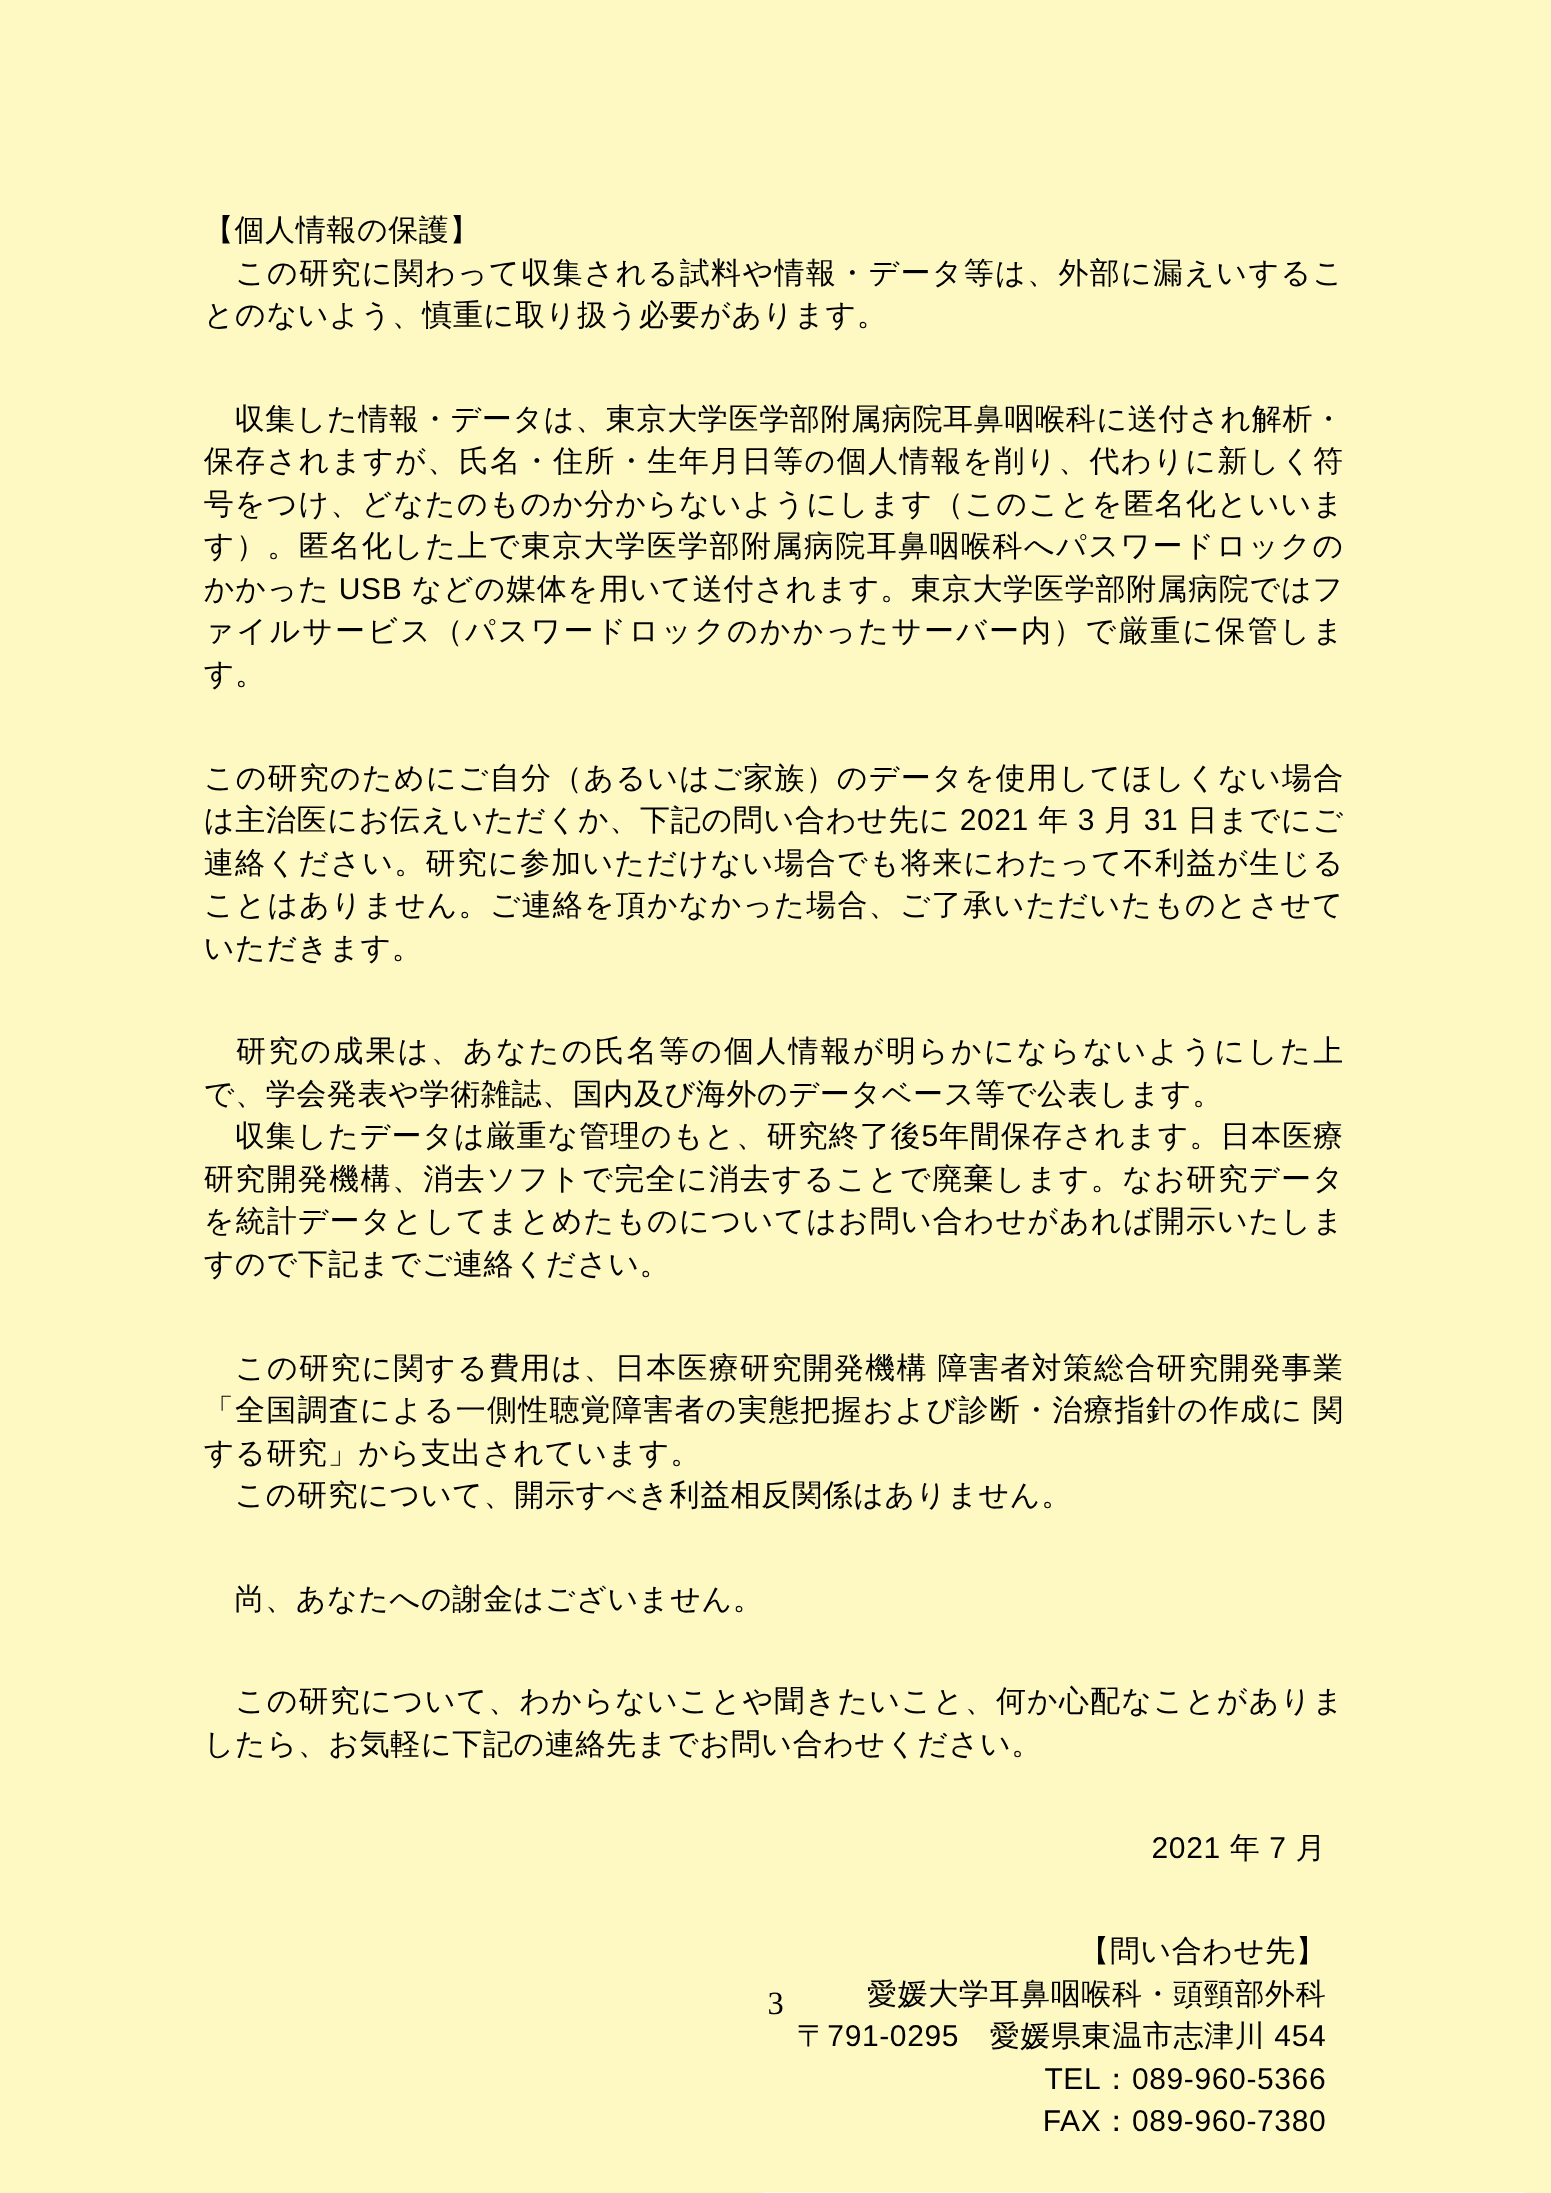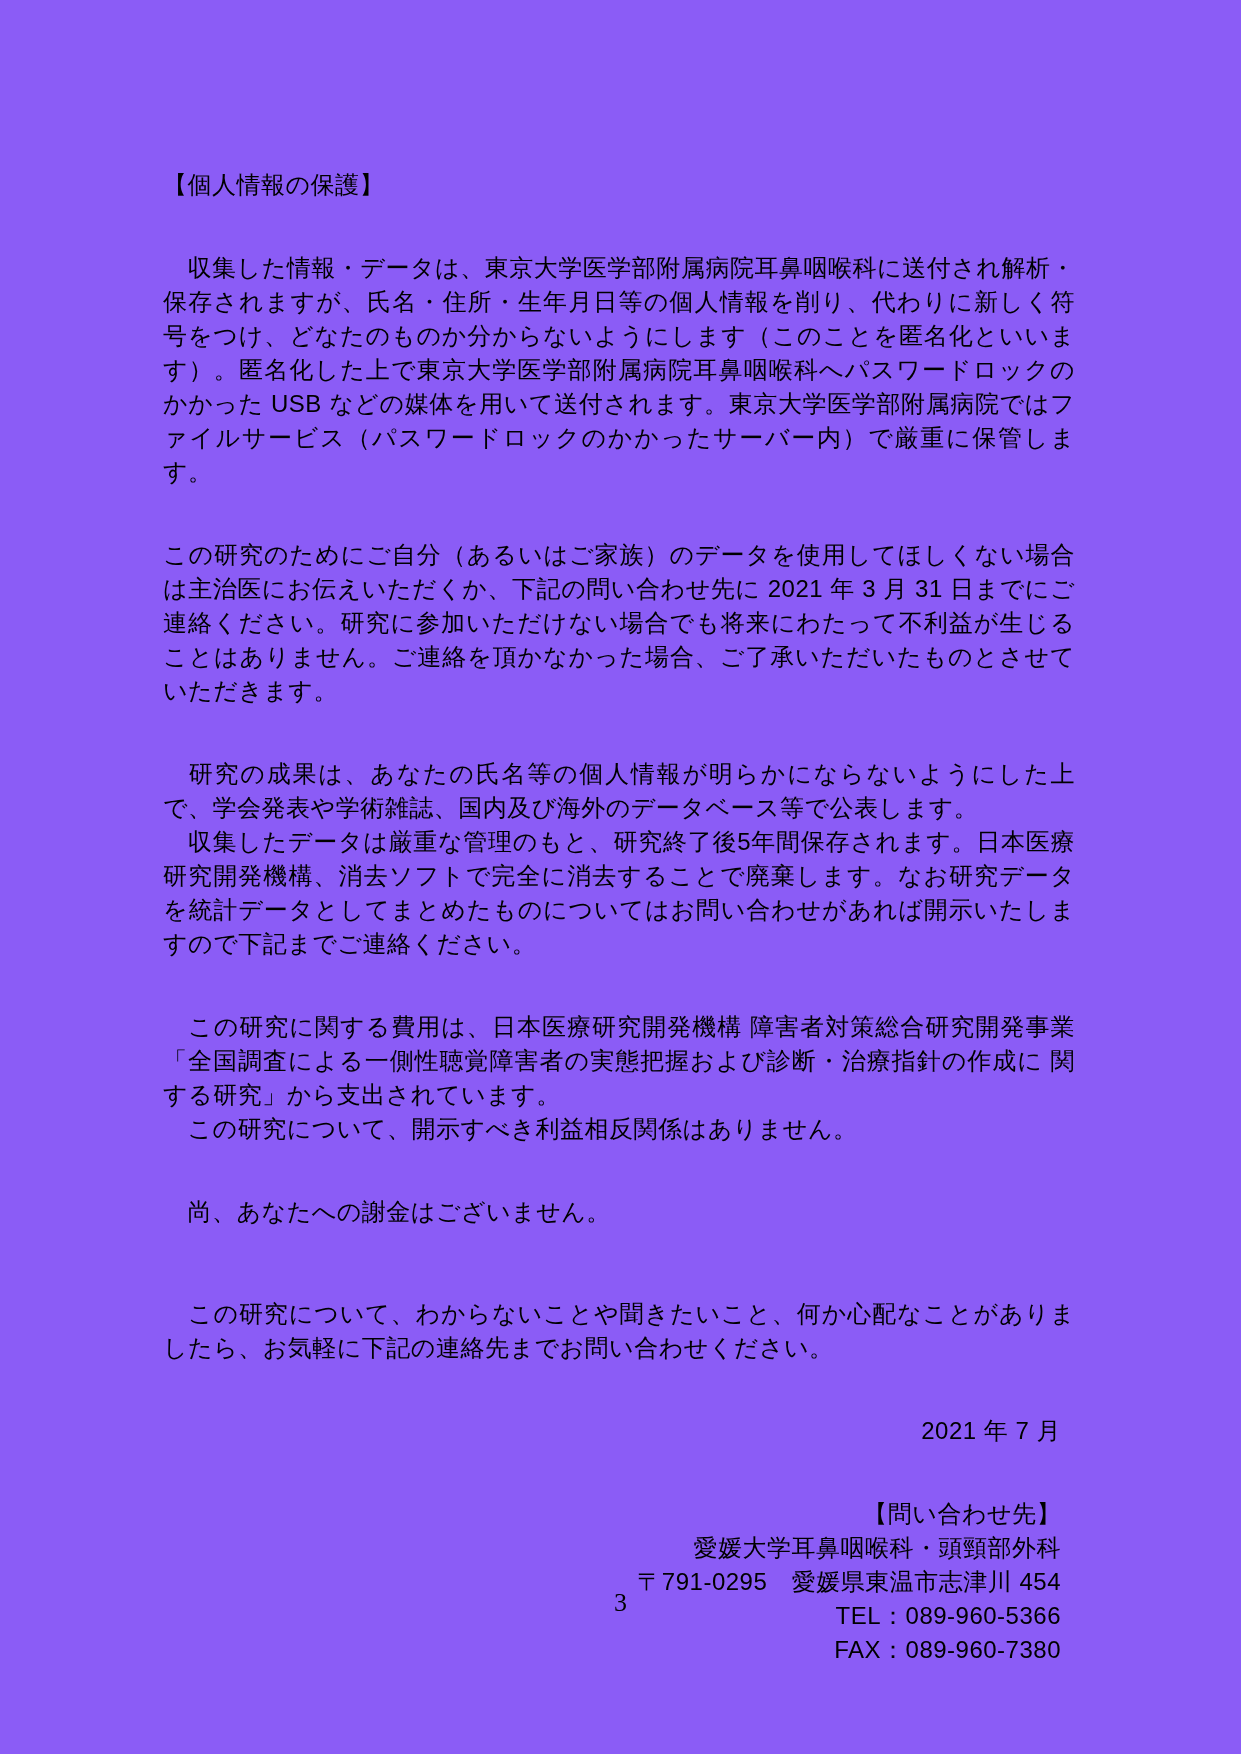--- a/index.html
+++ b/index.html
@@ -4,21 +4,21 @@
 <style>
   html, body {
     margin: 0;
     padding: 0;
     background: #ffffff;
   }
   .page {
     position: relative;
     width: 1241px;
     height: 1754px;
-    background: #8b5cf6;
+    background: #fef9c3;
     color: #000000;
     font-family: "Liberation Sans", "DejaVu Sans", sans-serif;
     overflow: hidden;
   }
   .content {
     position: absolute;
     left: 163px;
     top: 168px;
     width: 912px;
     font-size: 24px;
@@ -26,21 +26,21 @@
     letter-spacing: 0.5px;
   }
   .para {
     margin: 0;
     text-align: justify;
     text-justify: inter-ideograph;
     white-space: pre-wrap;
     overflow-wrap: break-word;
   }
   .gap1 { margin-top: 49px; }
-  .gap2 { margin-top: 68px; }
+  .gap2 { margin-top: 48px; }
   .right {
     text-align: right;
     padding-right: 14px;
     white-space: pre-wrap;
   }
   .pageno {
     position: absolute;
     left: 0;
     top: 1588px;
     width: 100%;
@@ -49,20 +49,21 @@
     font-size: 26px;
     line-height: 30px;
   }
 </style>
 </head>
 <body>
 
 <div class="page">
   <div class="content">
     <p class="para">【個人情報の保護】</p>
+    <p class="para">　この研究に関わって収集される試料や情報・データ等は、外部に漏えいすることのないよう、慎重に取り扱う必要があります。</p>
     <p class="para gap1">　収集した情報・データは、東京大学医学部附属病院耳鼻咽喉科に送付され解析・保存されますが、氏名・住所・生年月日等の個人情報を削り、代わりに新しく符号をつけ、どなたのものか分からないようにします（このことを匿名化といいます）。匿名化した上で東京大学医学部附属病院耳鼻咽喉科へパスワードロックのかかった USB などの媒体を用いて送付されます。東京大学医学部附属病院ではファイルサービス（パスワードロックのかかったサーバー内）で厳重に保管します。</p>
     <p class="para gap1">この研究のためにご自分（あるいはご家族）のデータを使用してほしくない場合は主治医にお伝えいただくか、下記の問い合わせ先に 2021 年 3 月 31 日までにご連絡ください。研究に参加いただけない場合でも将来にわたって不利益が生じることはありません。ご連絡を頂かなかった場合、ご了承いただいたものとさせていただきます。</p>
     <p class="para gap1">　研究の成果は、あなたの氏名等の個人情報が明らかにならないようにした上で、学会発表や学術雑誌、国内及び海外のデータベース等で公表します。</p>
     <p class="para">　収集したデータは厳重な管理のもと、研究終了後5年間保存されます。日本医療研究開発機構、消去ソフトで完全に消去することで廃棄します。なお研究データを統計データとしてまとめたものについてはお問い合わせがあれば開示いたしますので下記までご連絡ください。</p>
     <p class="para gap1">　この研究に関する費用は、日本医療研究開発機構 障害者対策総合研究開発事業「全国調査による一側性聴覚障害者の実態把握および診断・治療指針の作成に 関する研究」から支出されています。</p>
     <p class="para">　この研究について、開示すべき利益相反関係はありません。</p>
     <p class="para gap1">　尚、あなたへの謝金はございません。</p>
     <p class="para gap2">　この研究について、わからないことや聞きたいこと、何か心配なことがありましたら、お気軽に下記の連絡先までお問い合わせください。</p>
     <p class="para right gap1">2021 年 7 月</p>
     <p class="para right gap1">【問い合わせ先】</p>

